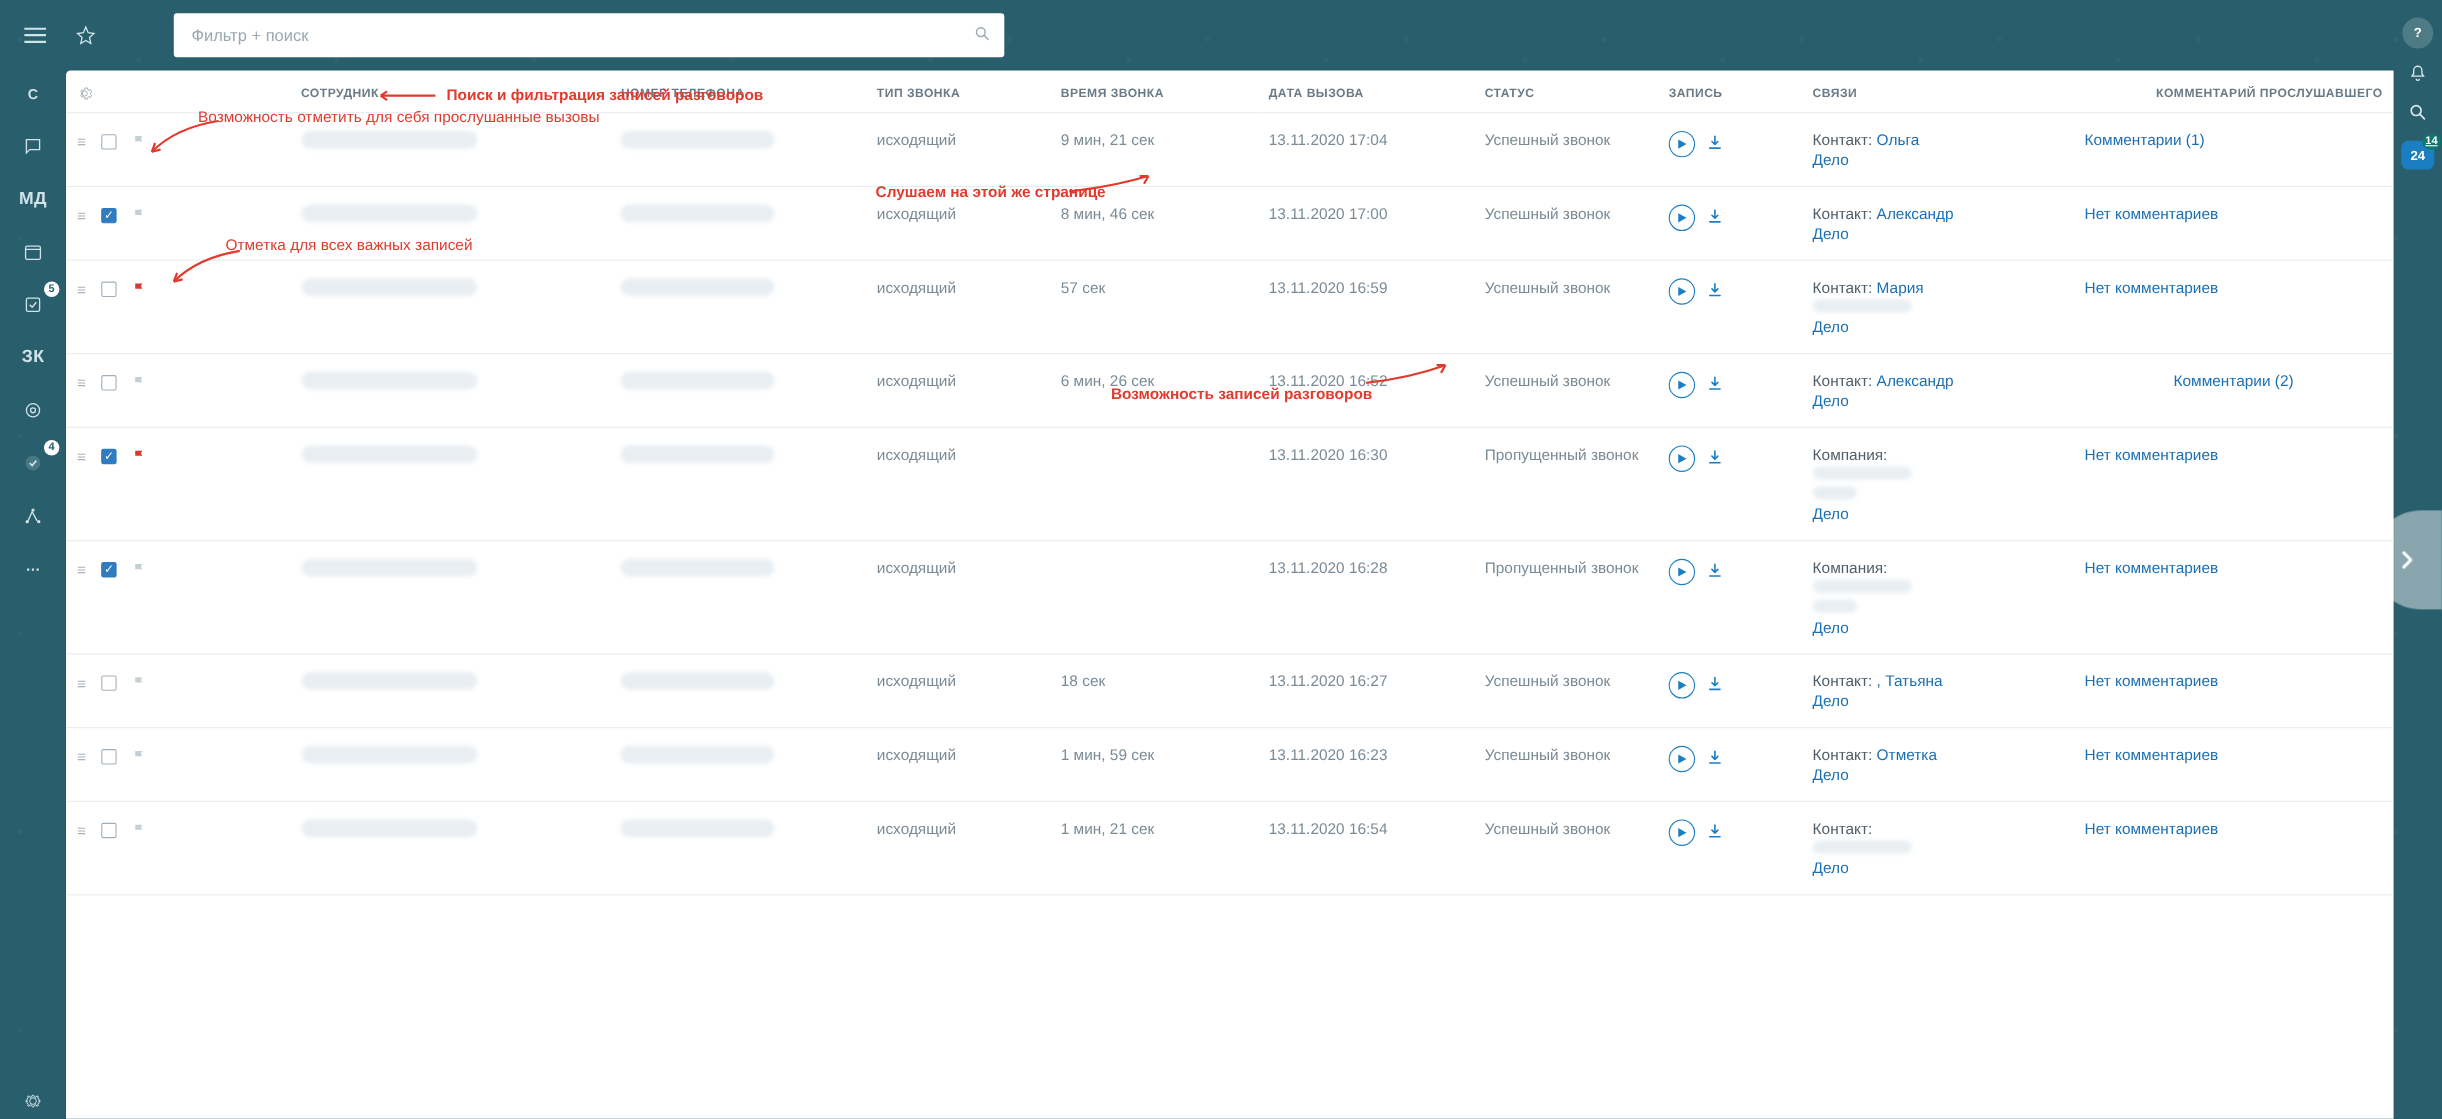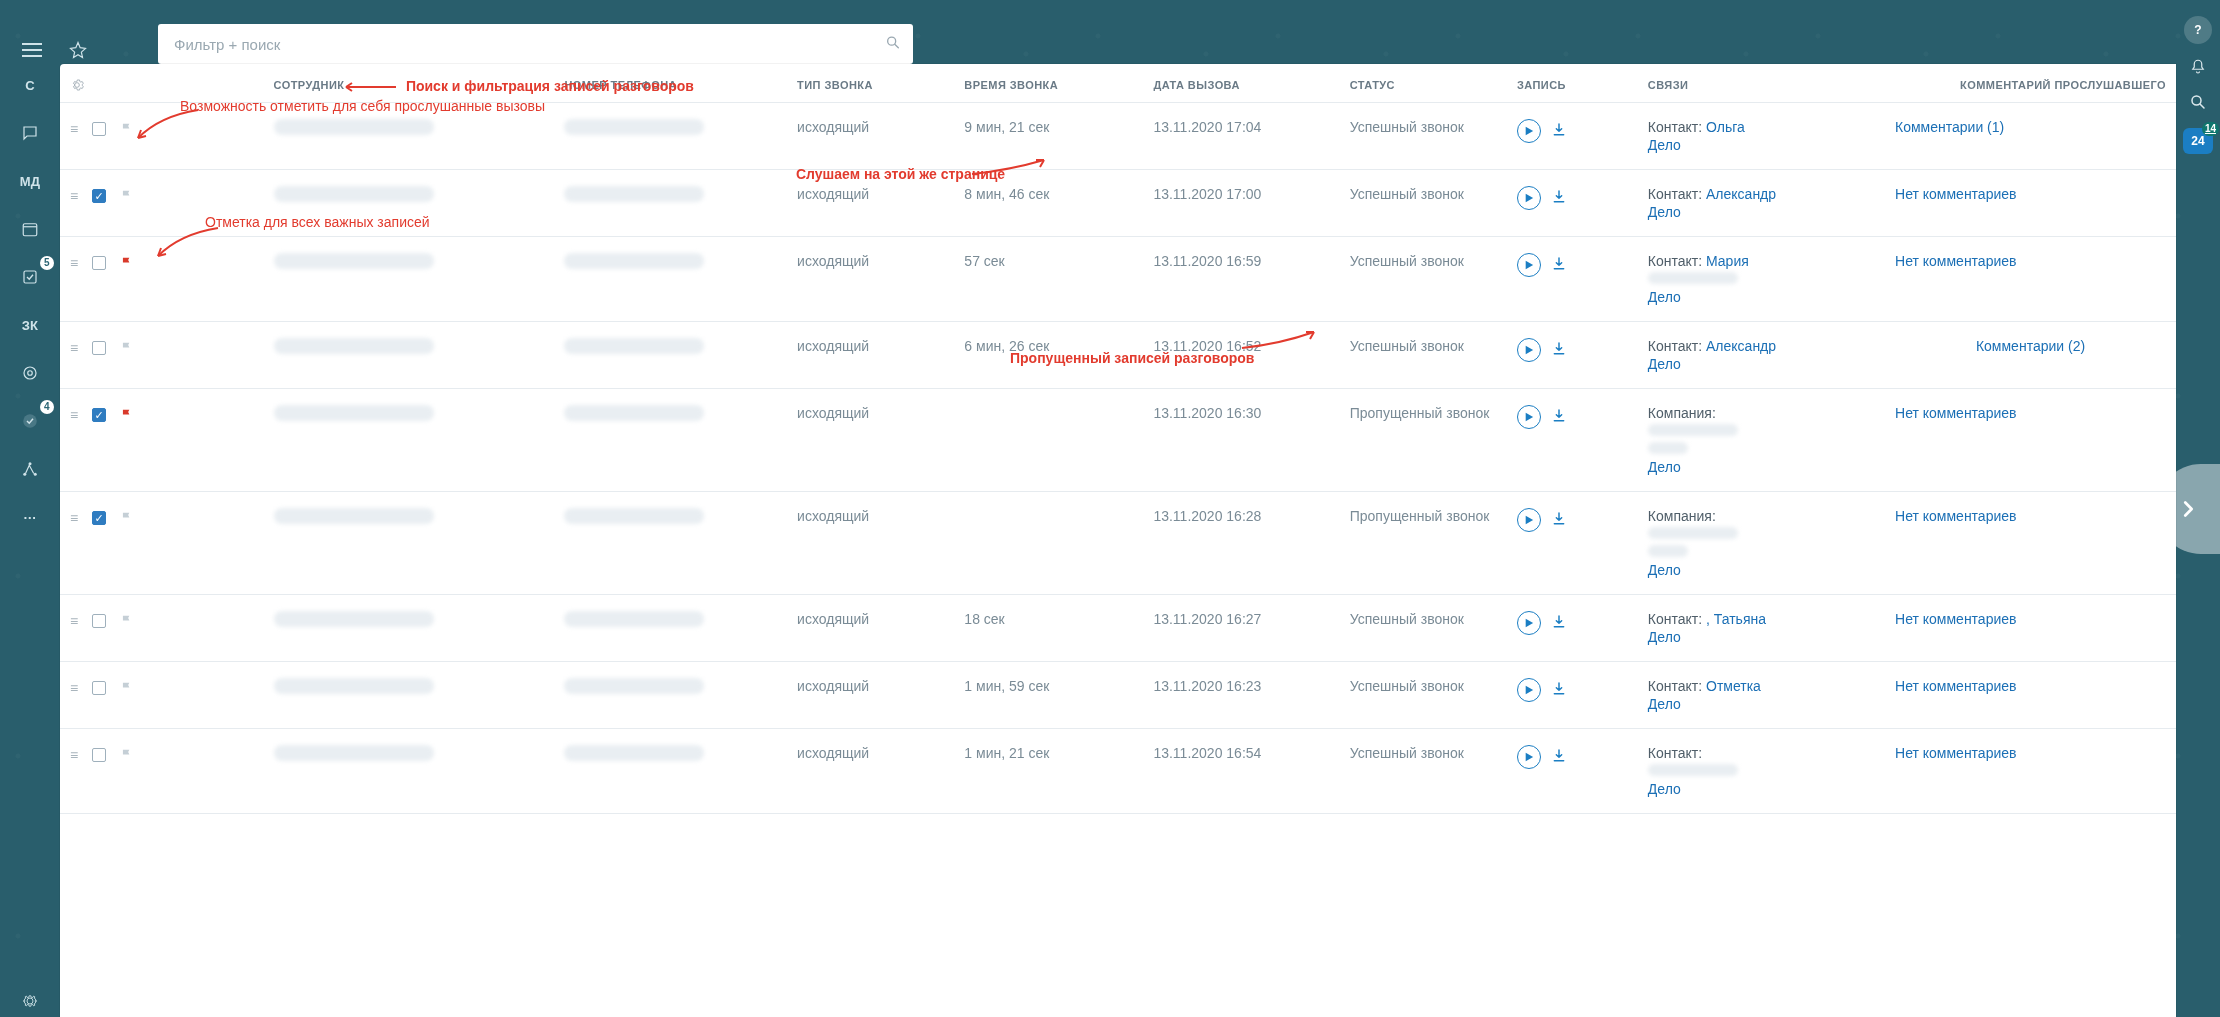--- a/index.html
+++ b/index.html
@@ -34,21 +34,21 @@
       radial-gradient(circle at 40% 60%, rgba(255,255,255,.03) 0 2px, transparent 3px),
       radial-gradient(circle at 70% 30%, rgba(255,255,255,.03) 0 2px, transparent 3px),
       radial-gradient(circle at 85% 80%, rgba(255,255,255,.03) 0 2px, transparent 3px);
     background-size: 180px 180px;
     pointer-events:none;
   }
 
   
   .topbar{
     position:absolute; top:0; left:0; right:44px; height:64px;
-    display:flex; align-items:flex-end; gap:18px;
+    display:flex; align-items:center; gap:18px;
     padding-left:18px;
   }
   .topbar .hamburger,
   .topbar .star{
     width:28px; height:28px; display:flex; align-items:center; justify-content:center;
     color:#cfe3e9;
   }
   .search-wrap{
     position:relative;
     margin-left:48px;
@@ -71,21 +71,21 @@
   
   .leftbar{
     position:absolute; left:0; top:64px; bottom:0; width:60px;
     display:flex; flex-direction:column; align-items:center; gap:18px; padding-top:6px;
     color:#cfe3e9;
   }
   .leftbar .item{
     width:36px; height:30px; display:flex; align-items:center; justify-content:center; position:relative;
     font-size:13px; font-weight:600; letter-spacing:.02em;
   }
-  .leftbar .item.squish{font-size:13px}
+  .leftbar .item.squish{font-size:16px}
   .leftbar .badge{
     position:absolute; top:-6px; right:-6px; min-width:14px; height:14px; border-radius:7px;
     background:#fff; color:#2b6574; font-size:10px; line-height:14px; text-align:center; padding:0 3px;
   }
   .leftbar .spacer{flex:1}
 
   
   .rightrail{
     position:absolute; right:0; top:0; bottom:0; width:44px;
     display:flex; flex-direction:column; align-items:center; gap:14px; padding-top:16px;
@@ -303,21 +303,21 @@
       <path d="M68 2 Q30 8 8 30" stroke="#e23b2e" stroke-width="2" fill="none"></path>
       <path d="M8 30l8-2M8 30l3-8" stroke="#e23b2e" stroke-width="2" fill="none"></path>
     </svg>
 
   <div class="annots" style="left:736px; top:102px;">Слушаем на этой же странице</div>
   <svg class="arrow-svg" style="left:910px; top:92px" width="80" height="22" viewBox="0 0 80 22">
       <path d="M2 18 Q40 14 74 4" stroke="#e23b2e" stroke-width="2" fill="none"></path>
       <path d="M74 4l-8 0M74 4l-4 7" stroke="#e23b2e" stroke-width="2" fill="none"></path>
     </svg>
 
-  <div class="annots" style="left:950px; top:286px;">Пропущенный записей разговоров</div>
+  <div class="annots" style="left:950px; top:286px;">Возможность записей разговоров</div>
   <svg class="arrow-svg" style="left:1180px; top:264px" width="80" height="24" viewBox="0 0 80 24">
       <path d="M2 20 Q40 16 74 4" stroke="#e23b2e" stroke-width="2" fill="none"></path>
       <path d="M74 4l-8 0M74 4l-4 7" stroke="#e23b2e" stroke-width="2" fill="none"></path>
     </svg>
 
   <table class="table">
     <colgroup>
       <col class="c-handle">
         <col class="c-emp">
         <col class="c-phone">

